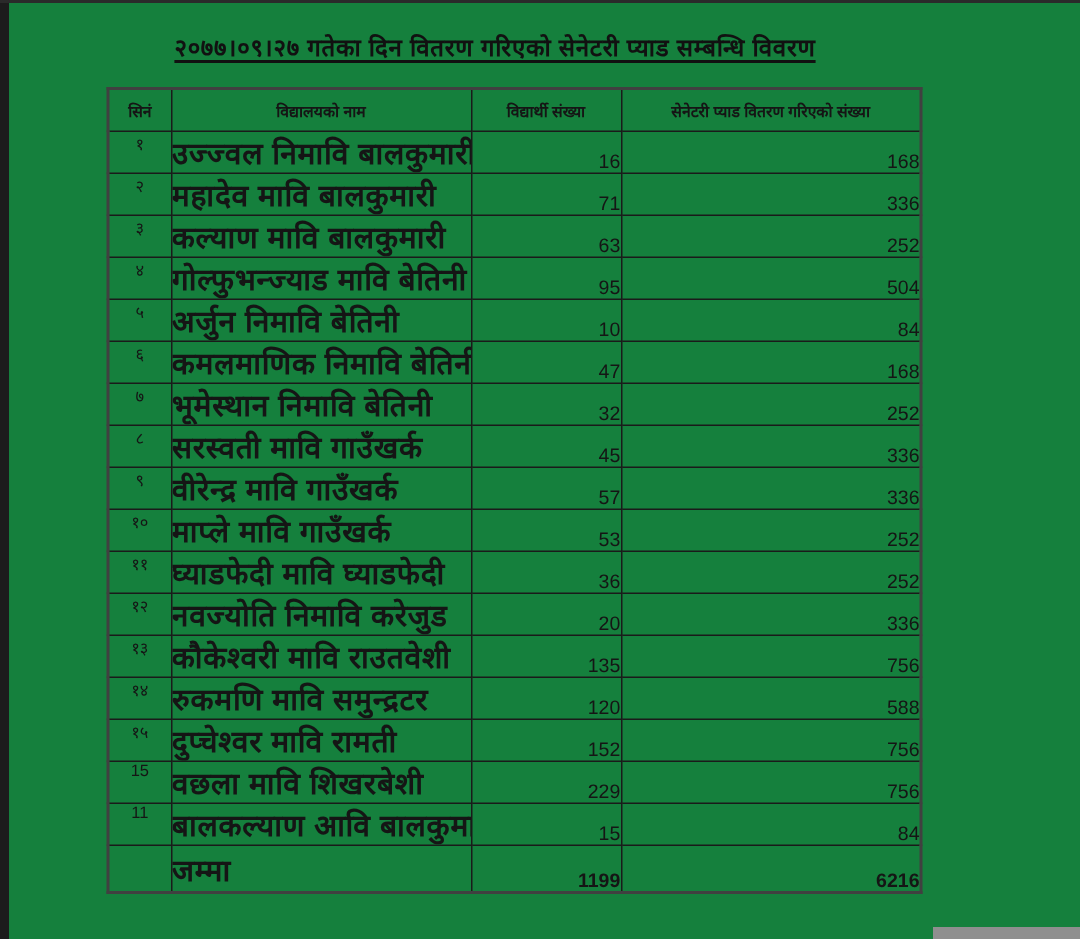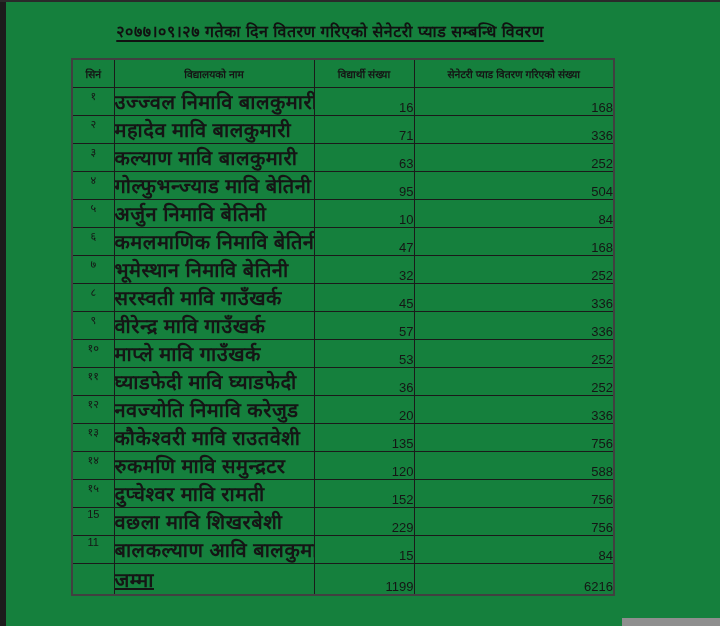--- a/index.html
+++ b/index.html
@@ -91,22 +91,22 @@
     vertical-align: middle;
     letter-spacing: 0.5px;
   }
   td.num {
     font-size: 13px;
     text-align: right;
     vertical-align: bottom;
     padding-bottom: 4px;
     color: #222;
   }
-  tr.total-row td { height: 30px; }
-  tr.total-row td.school { font-weight: 600; text-decoration: underline; }
+  tr.total-row td { height: 30px; font-weight: bold; }
+  tr.total-row td.school { font-weight: 600; }
 </style>
 </head>
 <body>
 
 <div class="page">
   <div class="edge-left"></div>
   <div class="edge-top"></div>
   <div class="edge-bottom-right"></div>
 
   <h1 class="title">२०७७।०९।२७ गतेका दिन वितरण गरिएको सेनेटरी प्याड सम्बन्धि विवरण</h1>

